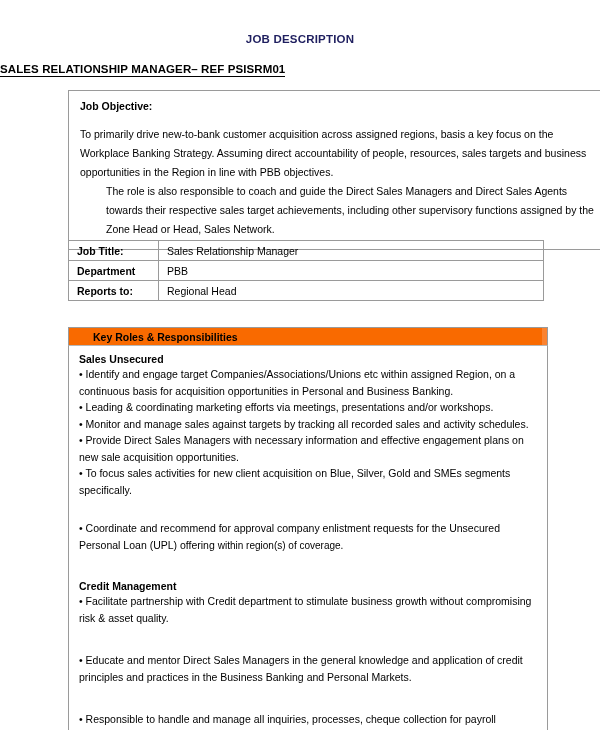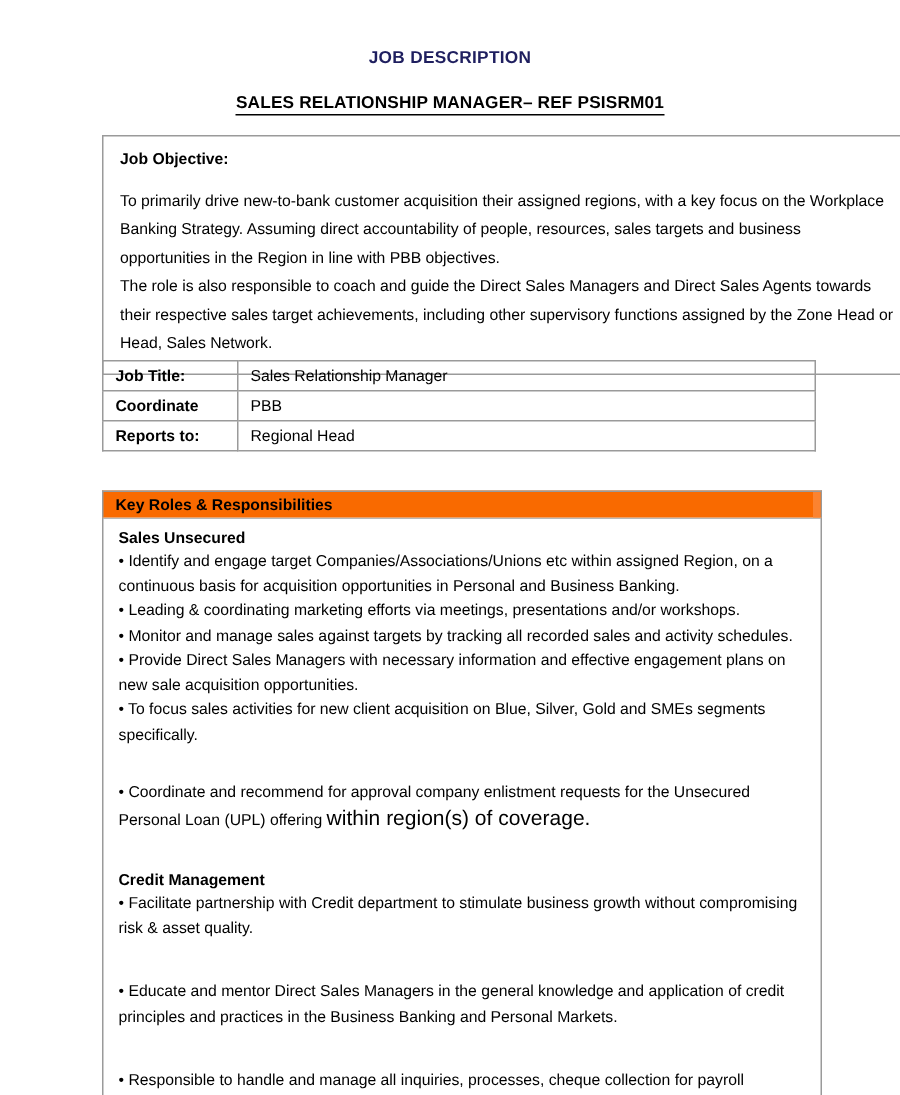--- a/index.html
+++ b/index.html
@@ -26,21 +26,21 @@
   .doc-title {
     text-align: center;
     font-size: 11.5px;
     font-weight: bold;
     color: #1f1f5f;
     letter-spacing: 0.2px;
     margin: 0;
     padding-top: 33px;
   }
   .doc-subtitle-wrap {
-    text-align: center;
+    text-align: left;
     margin: 0;
     padding-top: 14px;
   }
   .doc-subtitle {
     display: inline-block;
     font-size: 11.5px;
     font-weight: bold;
     color: #000000;
     border-bottom: 1.5px solid #000000;
     padding-bottom: 1px;
@@ -69,20 +69,21 @@
     margin: 0 0 13px 0;
   }
   .objective-para {
     font-size: 10.5px;
     line-height: 19px;
     margin: 0;
     text-align: left;
   }
   .objective-para + .objective-para {
     margin-top: 0;
+    margin-left: 26px;
   }
 
   
   .details-table {
     position: absolute;
     left: 68px;
     top: 240px;
     width: 476px;
     border-collapse: collapse;
     table-layout: fixed;
@@ -109,21 +110,21 @@
   }
   .roles-bar {
     border: 1px solid #9a9a9a;
     border-bottom: none;
     background: #f96a00;
     height: 18px;
     box-sizing: border-box;
     position: relative;
     display: flex;
     align-items: center;
-    padding-left: 8px;
+    padding-left: 24px;
   }
   .roles-bar-title {
     font-size: 10.5px;
     font-weight: bold;
     color: #000000;
     position: relative;
     z-index: 2;
   }
   .roles-bar-sliver {
     position: absolute;
@@ -147,50 +148,50 @@
     font-weight: bold;
     margin: 0 0 1px 0;
   }
   .bullet {
     font-size: 10.5px;
     line-height: 16.5px;
     margin: 0;
     text-align: left;
   }
   .small-run {
-    font-size: 14px;
+    font-size: 10px;
   }
   .gap-lg { height: 22px; }
   .gap-xl { height: 26px; }
 </style>
 </head>
 <body>
 
 <div class="page">
 
   <h1 class="doc-title">JOB DESCRIPTION</h1>
 
   <div class="doc-subtitle-wrap">
     <span class="doc-subtitle">SALES RELATIONSHIP MANAGER– REF PSISRM01</span>
   </div>
 
   <div class="block objective-box">
     <div class="objective-heading">Job Objective:</div>
-    <p class="objective-para">To primarily drive new-to-bank customer acquisition their assigned regions, with a key focus on the Workplace Banking Strategy. Assuming direct accountability of people, resources, sales targets and business opportunities in the Region in line with PBB objectives.</p>
+    <p class="objective-para">To primarily drive new-to-bank customer acquisition across assigned regions, basis a key focus on the Workplace Banking Strategy. Assuming direct accountability of people, resources, sales targets and business opportunities in the Region in line with PBB objectives.</p>
     <p class="objective-para">The role is also responsible to coach and guide the Direct Sales Managers and Direct Sales Agents towards their respective sales target achievements, including other supervisory functions assigned by the Zone Head or Head, Sales Network.</p>
   </div>
 
   <table class="details-table">
     <tbody>
       <tr>
         <td class="label">Job Title:</td>
         <td>Sales Relationship Manager</td>
       </tr>
       <tr>
-        <td class="label">Coordinate</td>
+        <td class="label">Department</td>
         <td>PBB</td>
       </tr>
       <tr>
         <td class="label">Reports to:</td>
         <td>Regional Head</td>
       </tr>
     </tbody>
   </table>
 
   <div class="roles-wrap">

